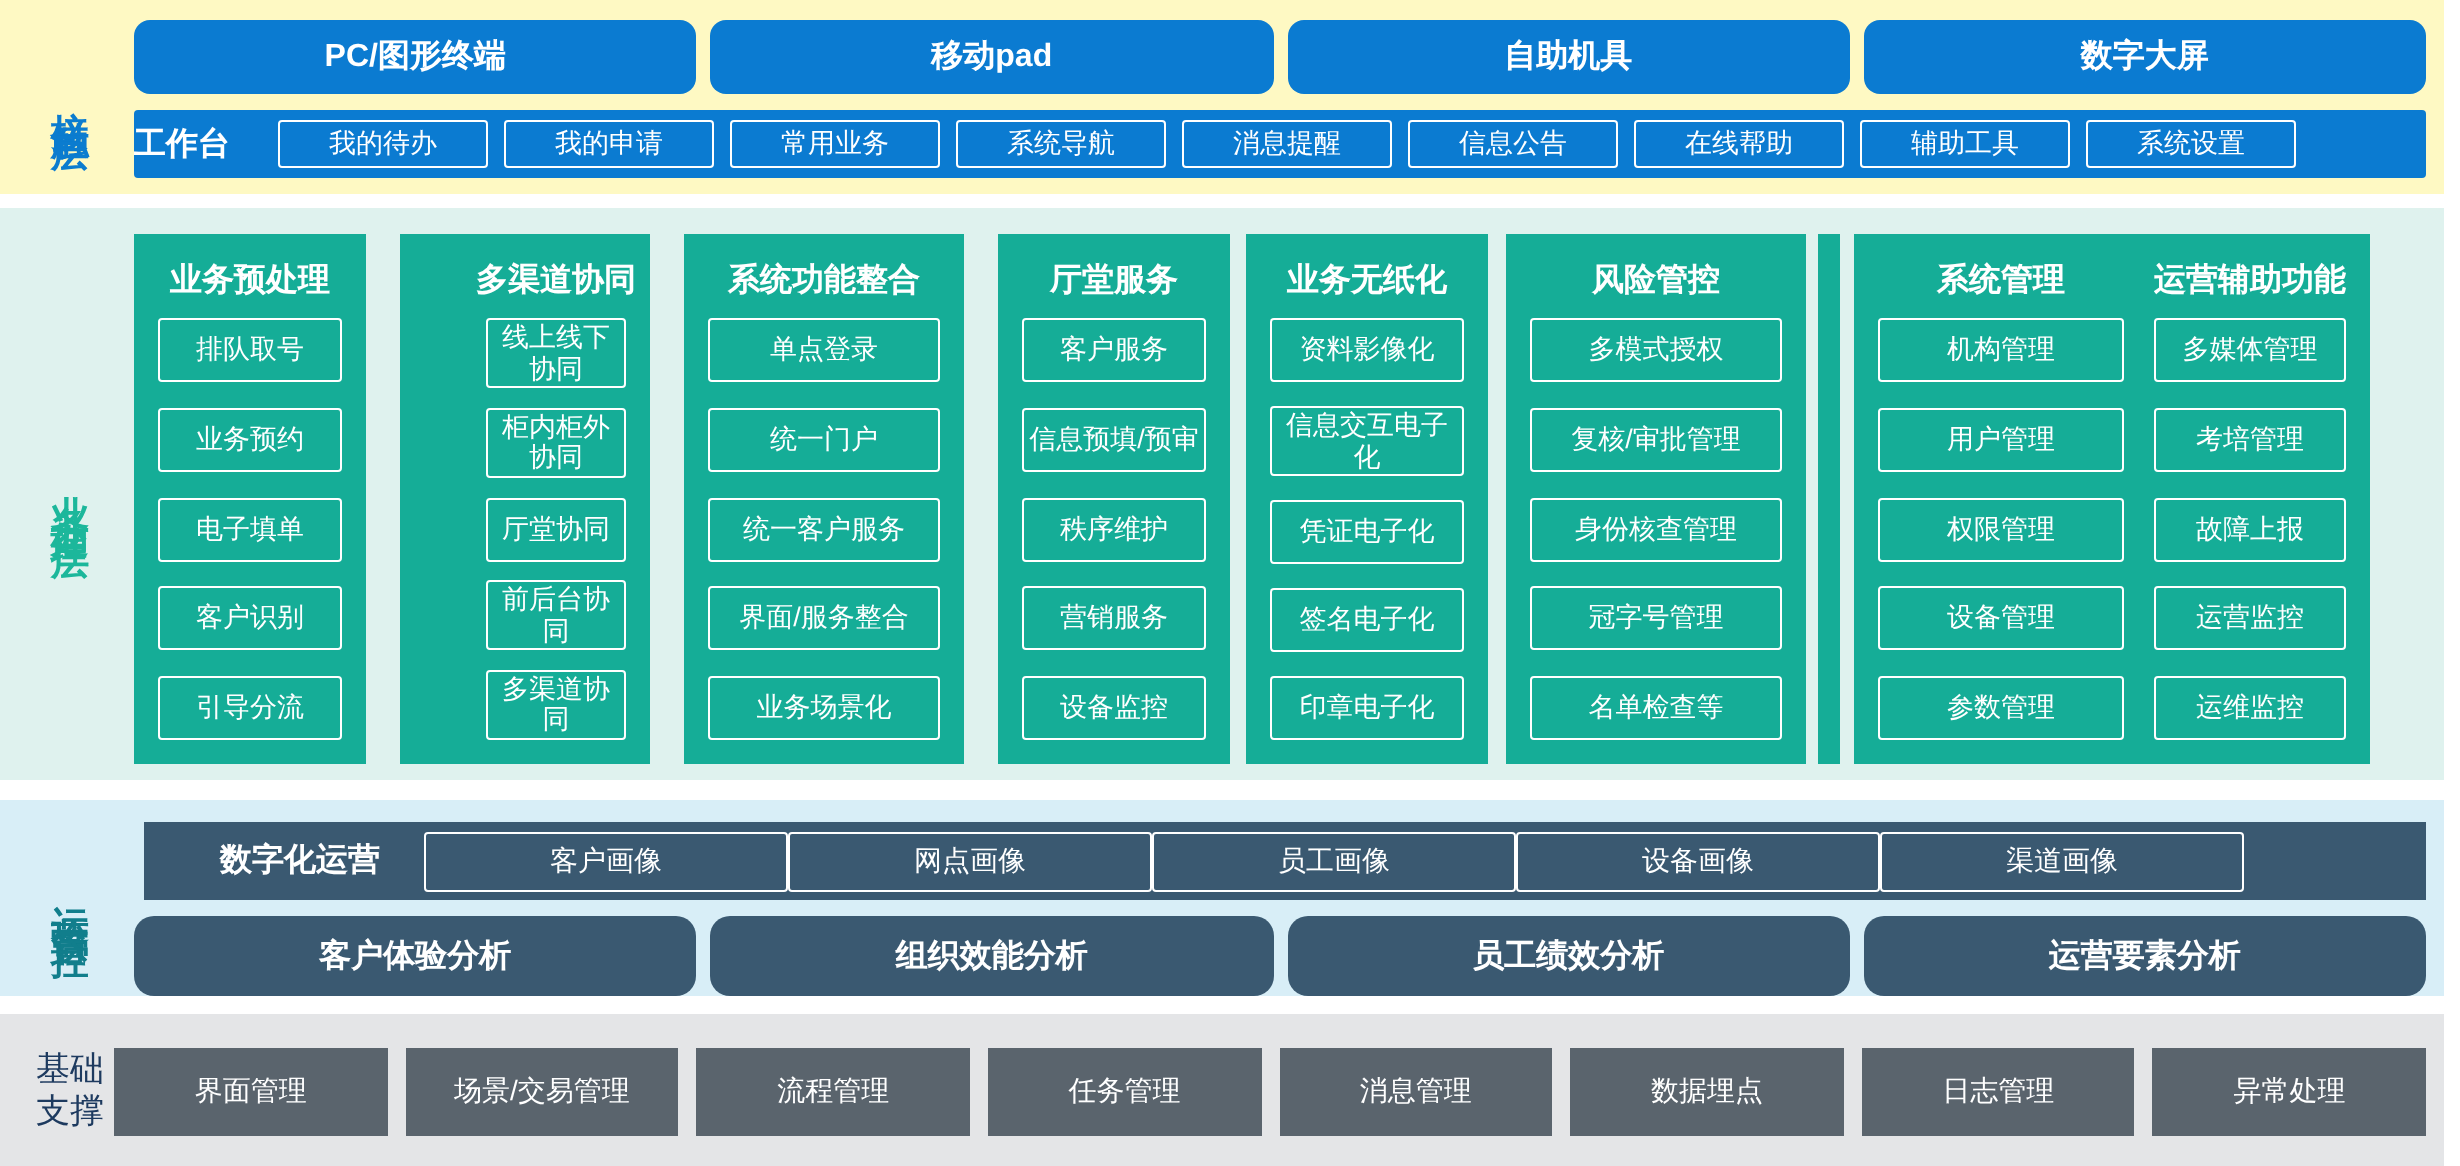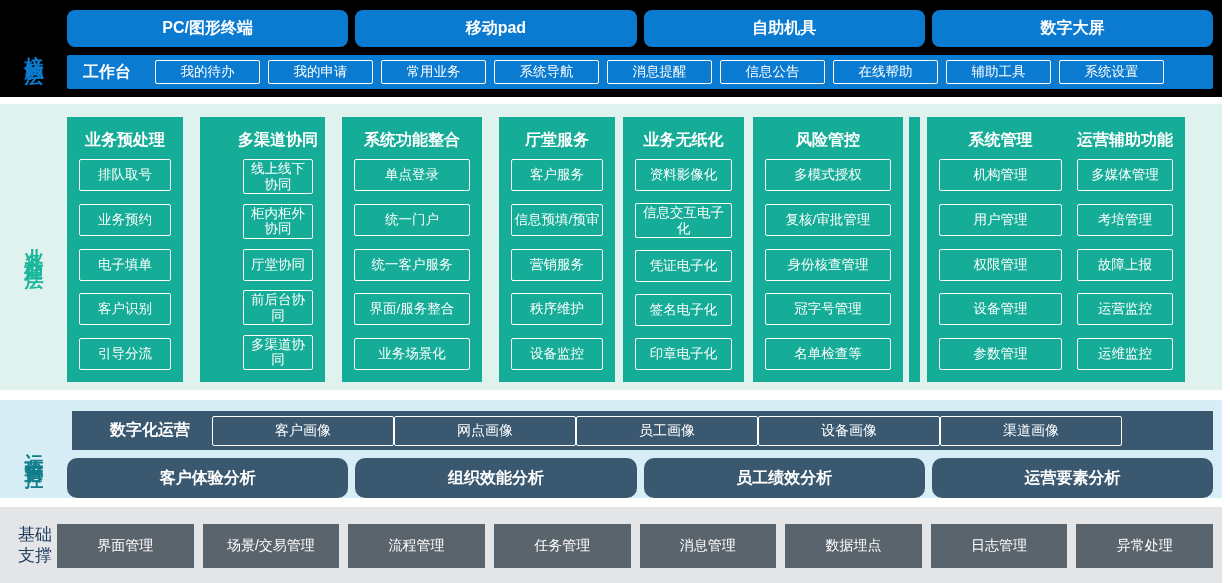--- a/index.html
+++ b/index.html
@@ -1,20 +1,20 @@
 <!DOCTYPE html>
 <html><head>
 <meta charset="utf-8">
 <style>
   * { margin:0; padding:0; box-sizing:border-box; }
   body { background:#fff; font-family:"Liberation Sans","DejaVu Sans",sans-serif; }
   .canvas { position:relative; width:1230px; height:583px; background:#fff; overflow:hidden; }
 
   section { position:absolute; left:0; width:1222px; }
-  .s1 { top:0;   height:97px;  background:#000000; }
+  .s1 { top:0;   height:97px;  background:#fef9c3; }
   .s2 { top:104px; height:286px; background:#dff2ee; }
   .s3 { top:400px; height:98px;  background:#d8eef7; }
   .s4 { top:507px; height:76px;  background:#e4e5e7; }
 
   .vlabel {
     position:absolute; left:21px; top:50%; transform:translateY(-50%);
     writing-mode:vertical-rl; text-orientation:upright;
     font-size:19px; font-weight:bold; letter-spacing:6px; white-space:nowrap;
   }
   .vlabel.blue  { color:#0b7ccf; }
@@ -22,21 +22,21 @@
   .vlabel.teal  { color:#117e8c; }
 
   
   .devices { position:absolute; left:67px; top:10px; width:1146px; height:37px; display:flex; gap:7px; }
   .device-btn {
     flex:1; background:#0b7bd1; border-radius:8px; color:#fff;
     font-size:16px; font-weight:bold; display:flex; align-items:center; justify-content:center;
   }
   .workbench-bar {
     position:absolute; left:67px; top:55px; width:1146px; height:34px;
-    background:#0b7bd1; border-radius:2px; display:flex; align-items:center; padding-left:16px;
+    background:#0b7bd1; border-radius:2px; display:flex; align-items:center; 
   }
   .wb-label { color:#fff; font-size:16px; font-weight:bold; margin-right:24px; flex:none; }
   .wb-items { display:flex; gap:8px; }
   .wb-item {
     width:105px; height:24px; border:1px solid #fff; border-radius:2px; color:#fff;
     font-size:13.5px; display:flex; align-items:center; justify-content:center;
   }
 
   
   .col {
@@ -149,22 +149,22 @@
         <div class="mod-box">界面/服务整合</div>
         <div class="mod-box">业务场景化</div>
       </div>
     </div>
 
     <div class="col" style="left:499px;width:116px;">
       <div class="col-header">厅堂服务</div>
       <div class="col-body">
         <div class="mod-box">客户服务</div>
         <div class="mod-box">信息预填/预审</div>
+        <div class="mod-box">秩序维护</div>
         <div class="mod-box">营销服务</div>
-        <div class="mod-box">秩序维护</div>
         <div class="mod-box">设备监控</div>
       </div>
     </div>
 
     <div class="col" style="left:623px;width:121px;">
       <div class="col-header">业务无纸化</div>
       <div class="col-body">
         <div class="mod-box">资料影像化</div>
         <div class="mod-box">信息交互电子化</div>
         <div class="mod-box">凭证电子化</div>

